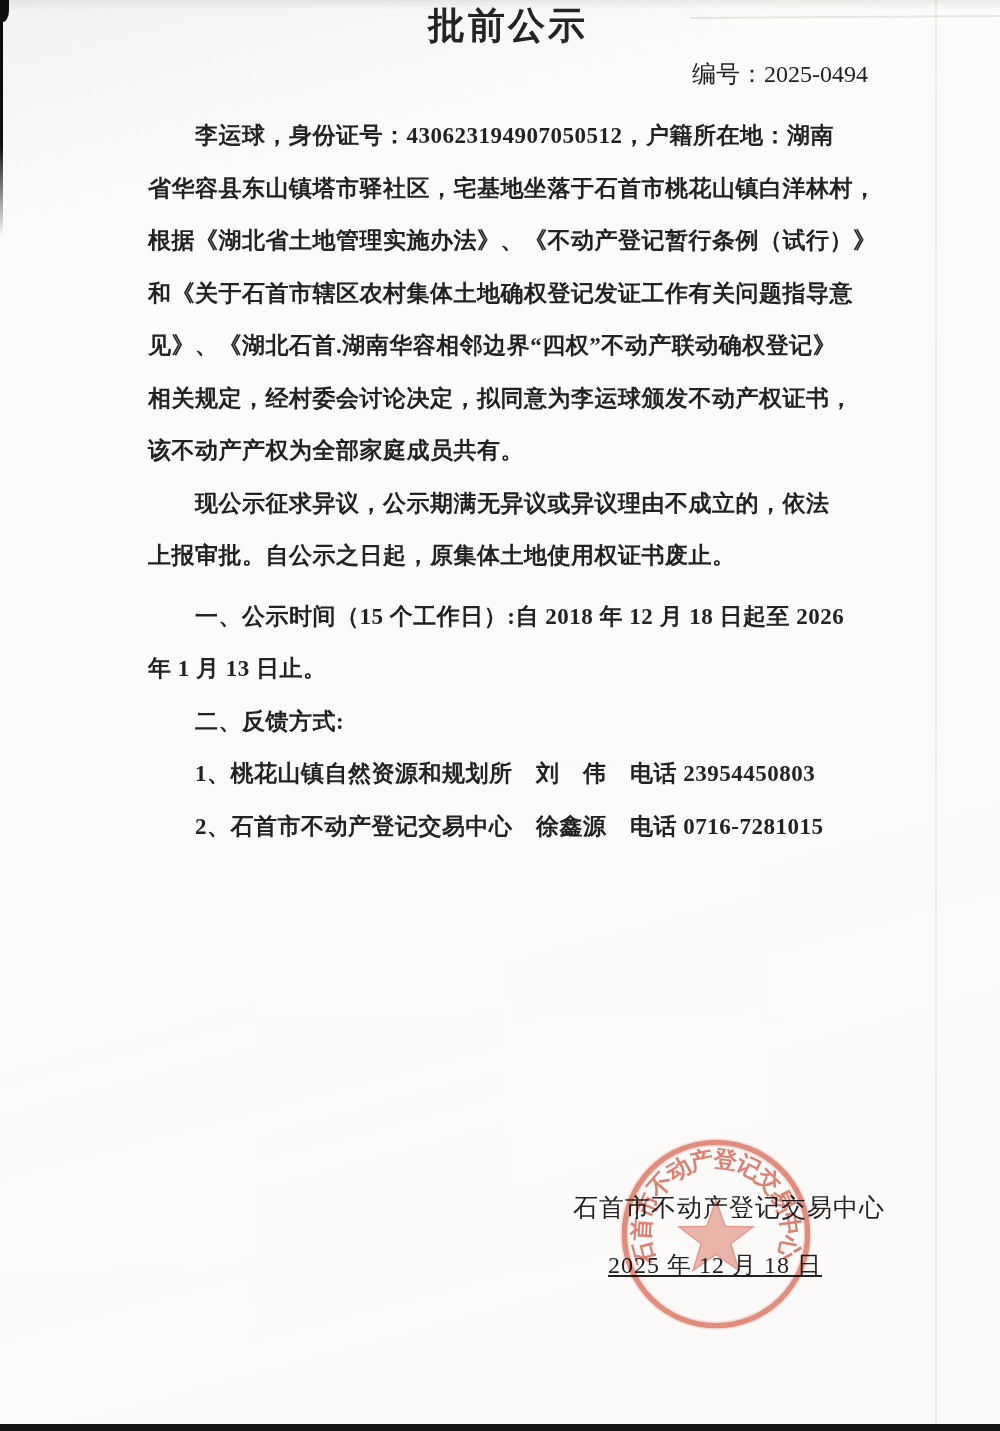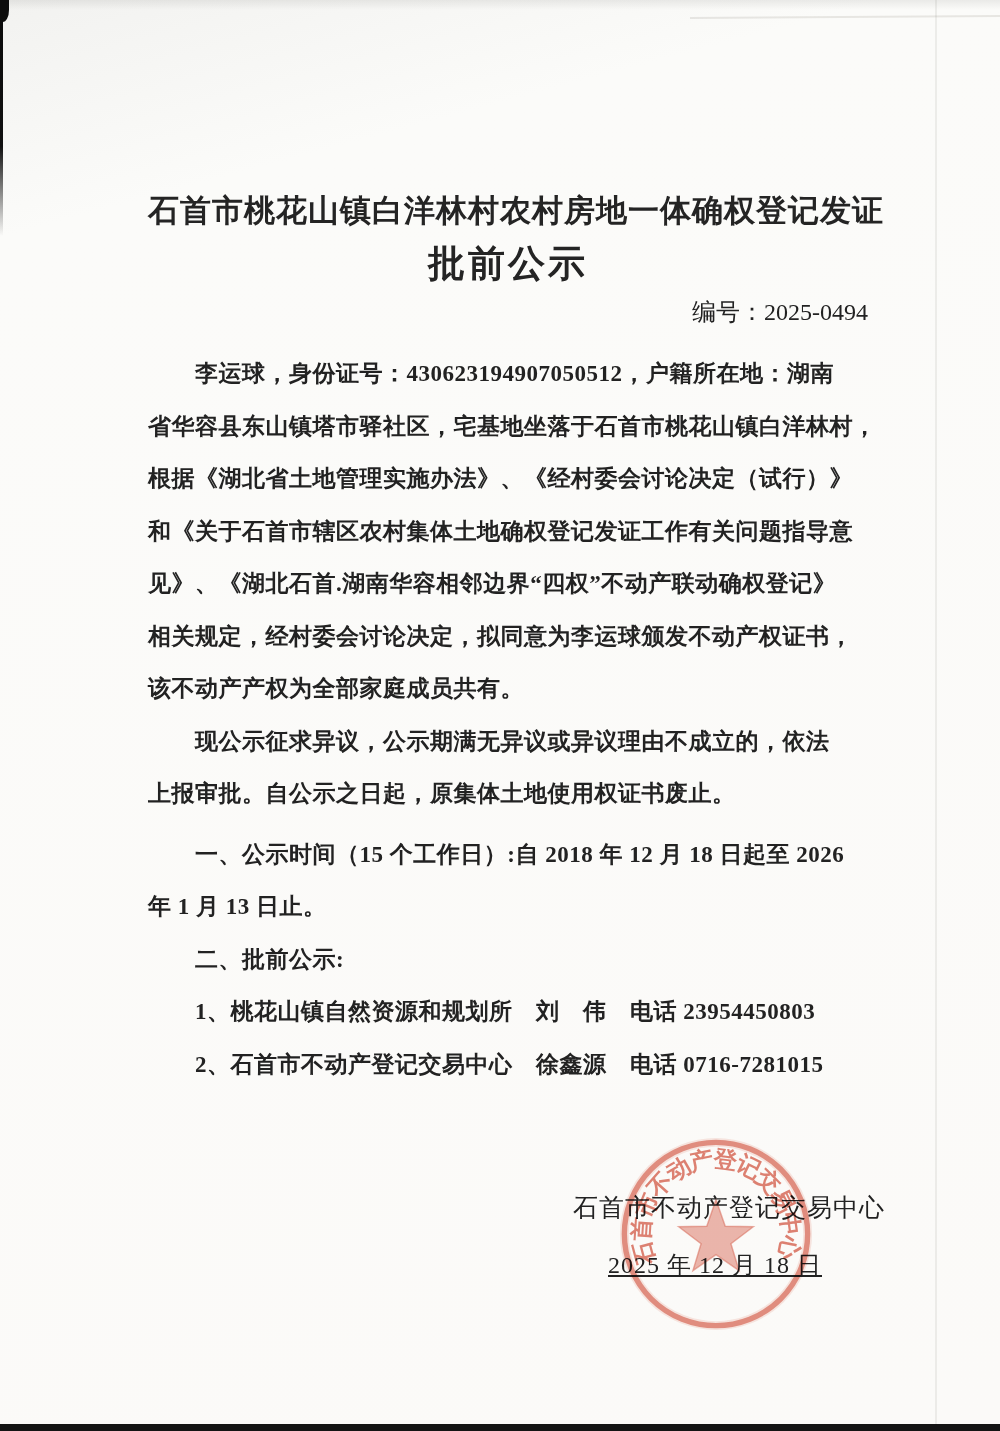--- a/index.html
+++ b/index.html
@@ -51,37 +51,36 @@
 
 <div class="scan-page">
 
   <div class="shadow-top"></div>
   <div class="crease-top"></div>
   <div class="fold-right"></div>
   <div class="edge-left"></div>
   <div class="edge-corner"></div>
 
   <div class="content">
-    <div class="title-line1">石首市桃花山镇白洋林村农村房地一体确权登记发证</div>
     <div class="title-line2">批前公示</div>
     <div class="doc-number">编号：2025-0494</div>
 
     <div class="body-block">
       <div class="line ind">李运球，身份证号：430623194907050512，户籍所在地：湖南</div>
       <div class="line">省华容县东山镇塔市驿社区，宅基地坐落于石首市桃花山镇白洋林村，</div>
-      <div class="line">根据《湖北省土地管理实施办法》、《经村委会讨论决定（试行）》</div>
+      <div class="line">根据《湖北省土地管理实施办法》、《不动产登记暂行条例（试行）》</div>
       <div class="line">和《关于石首市辖区农村集体土地确权登记发证工作有关问题指导意</div>
       <div class="line">见》、《湖北石首.湖南华容相邻边界“四权”不动产联动确权登记》</div>
       <div class="line">相关规定，经村委会讨论决定，拟同意为李运球颁发不动产权证书，</div>
       <div class="line">该不动产产权为全部家庭成员共有。</div>
       <div class="line ind">现公示征求异议，公示期满无异议或异议理由不成立的，依法</div>
       <div class="line">上报审批。自公示之日起，原集体土地使用权证书废止。</div>
       <div class="line ind gap">一、公示时间（15 个工作日）:自 2018 年 12 月 18 日起至 2026</div>
       <div class="line">年 1 月 13 日止。</div>
-      <div class="line ind">二、批前公示:</div>
+      <div class="line ind">二、反馈方式:</div>
       <div class="line ind">1、桃花山镇自然资源和规划所　刘　伟　电话 23954450803</div>
       <div class="line ind">2、石首市不动产登记交易中心　徐鑫源　电话 0716-7281015</div>
     </div>
   </div>
 
   <div class="sig-org">石首市不动产登记交易中心</div>
   <div class="sig-date">2025 年 12 月 18 日</div>
 
   <svg class="seal" viewBox="0 0 200 200" xmlns="http://www.w3.org/2000/svg" aria-hidden="true">
     <circle cx="100" cy="100" r="93.5" fill="none" stroke="#d8604e" stroke-width="5.5" stroke-opacity="0.82"></circle>

